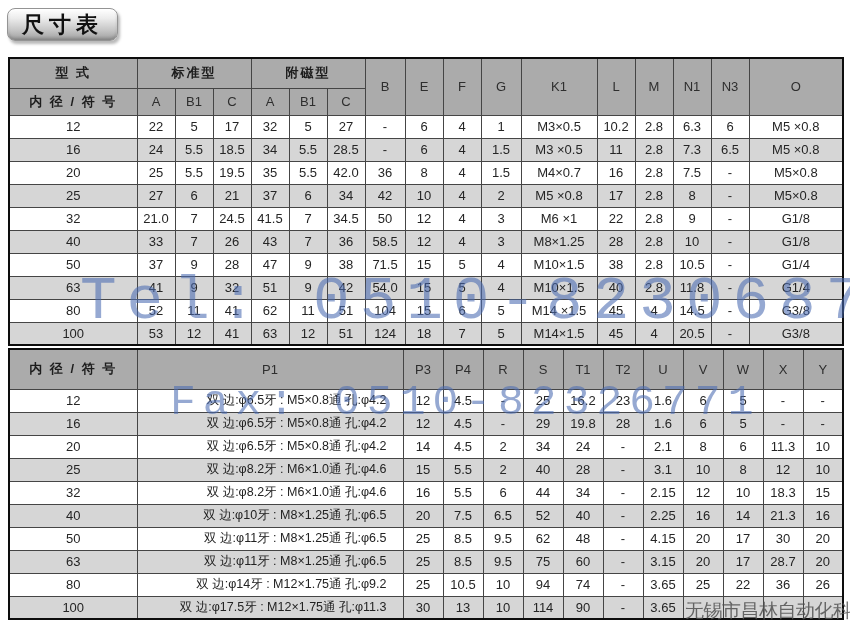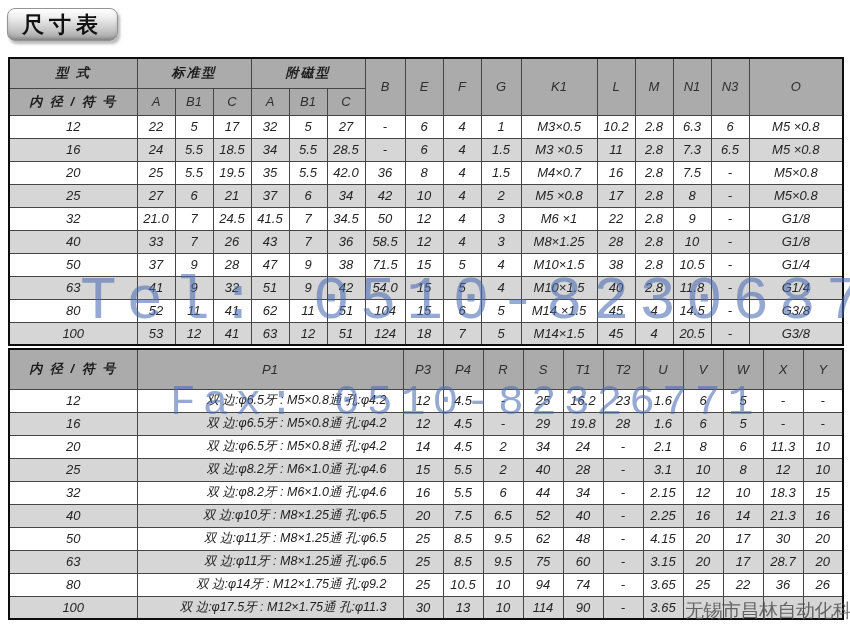--- a/index.html
+++ b/index.html
@@ -8,21 +8,21 @@
     background:#ffffff;font-family:"Liberation Sans",sans-serif;
   }
   .title-badge{
     position:absolute;left:7px;top:8px;width:109px;height:31px;
     background:linear-gradient(180deg,#ffffff 0%,#ececec 30%,#c6c6c6 68%,#9f9f9f 100%);
     border:1px solid #949494;border-radius:8px;
     box-shadow:2px 3px 3px rgba(0,0,0,0.28), inset 0 1px 1px #ffffff, inset 0 -2px 3px rgba(0,0,0,0.18);
     display:flex;align-items:center;justify-content:center;
     font-size:22px;font-weight:bold;color:#111;letter-spacing:5px;
   }
-  .tables{position:absolute;left:8px;top:57px;width:834px;font-style:italic;}
+  .tables{position:absolute;left:8px;top:57px;width:834px;}
   table{border-collapse:collapse;table-layout:fixed;width:834px;}
   .t1,.t2{border:2px solid #0d0d0d;}
   .t2{margin-top:2px;}
   th,td{
     border:1px solid #454545;text-align:center;vertical-align:middle;
     font-size:13px;color:#252525;padding:0;white-space:nowrap;overflow:hidden;
     font-weight:normal;
   }
   thead th{background:#ababab;color:#2e2e2e;}
   th.cn{font-weight:bold;font-size:13px;color:#1d1d1d;letter-spacing:2px;}

